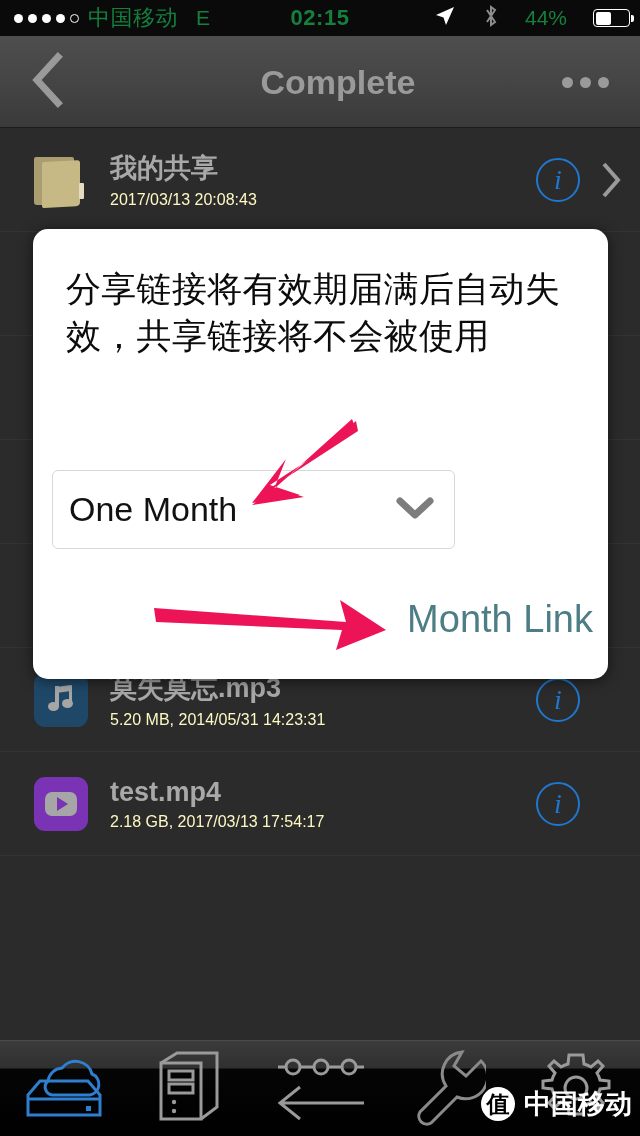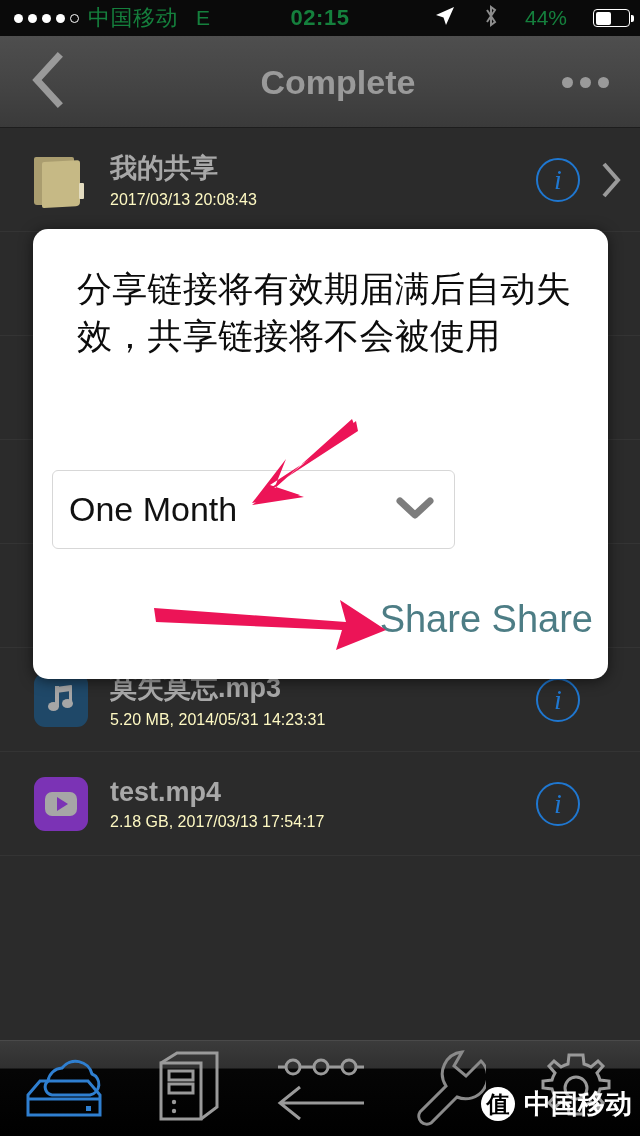--- a/index.html
+++ b/index.html
@@ -183,21 +183,21 @@
   
   #dialog {
     position: absolute; left: 33px; top: 229px;
     width: 575px; height: 450px;
     background: #fff;
     border-radius: 15px;
     box-shadow: 0 2px 14px rgba(0,0,0,.55);
     overflow: hidden;
   }
   #dialog-message {
-    position: absolute; left: 44px; top: 36px; right: 20px;
+    position: absolute; left: 33px; top: 36px; right: 20px;
     color: #0c0c0c;
     font-size: 35px; line-height: 1.35;
     letter-spacing: .3px;
   }
   #expiry-select {
     position: absolute; left: 19px; top: 241px;
     width: 403px; height: 79px;
     border: 1px solid #d7d7d7;
     border-radius: 6px;
     background: #fff;
@@ -369,21 +369,21 @@
 
     <div id="expiry-select">
       <span id="expiry-value">One Month</span>
       <span id="expiry-chevron">
         <svg width="38" height="24" viewBox="0 0 38 24">
           <path d="M4 5 L19 19 L34 5" fill="none" stroke="#7d7d7d" stroke-width="7" stroke-linecap="round" stroke-linejoin="round"></path>
         </svg>
       </span>
     </div>
 
-    <div id="share-link-btn">Share Share</div>
+    <div id="share-link-btn">Month Link</div>
   </div>
 
   <svg class="arrow-svg" id="arrow-to-select" width="130" height="105" viewBox="0 0 130 105">
     <path d="M122 4 L44 74 L56 44 L22 88 L70 80 L40 70 L126 14 Z" fill="#ec1457"></path>
     <path d="M126 6 L30 84 L22 90 L74 82 L42 72 L128 16 Z" fill="#ec1457"></path>
   </svg>
 
   <svg class="arrow-svg" id="arrow-to-share" width="240" height="70" viewBox="0 0 240 70">
     <path d="M4 20 L196 34 L190 12 L236 42 L186 62 L192 42 L6 34 Z" fill="#ec1457"></path>
   </svg>

